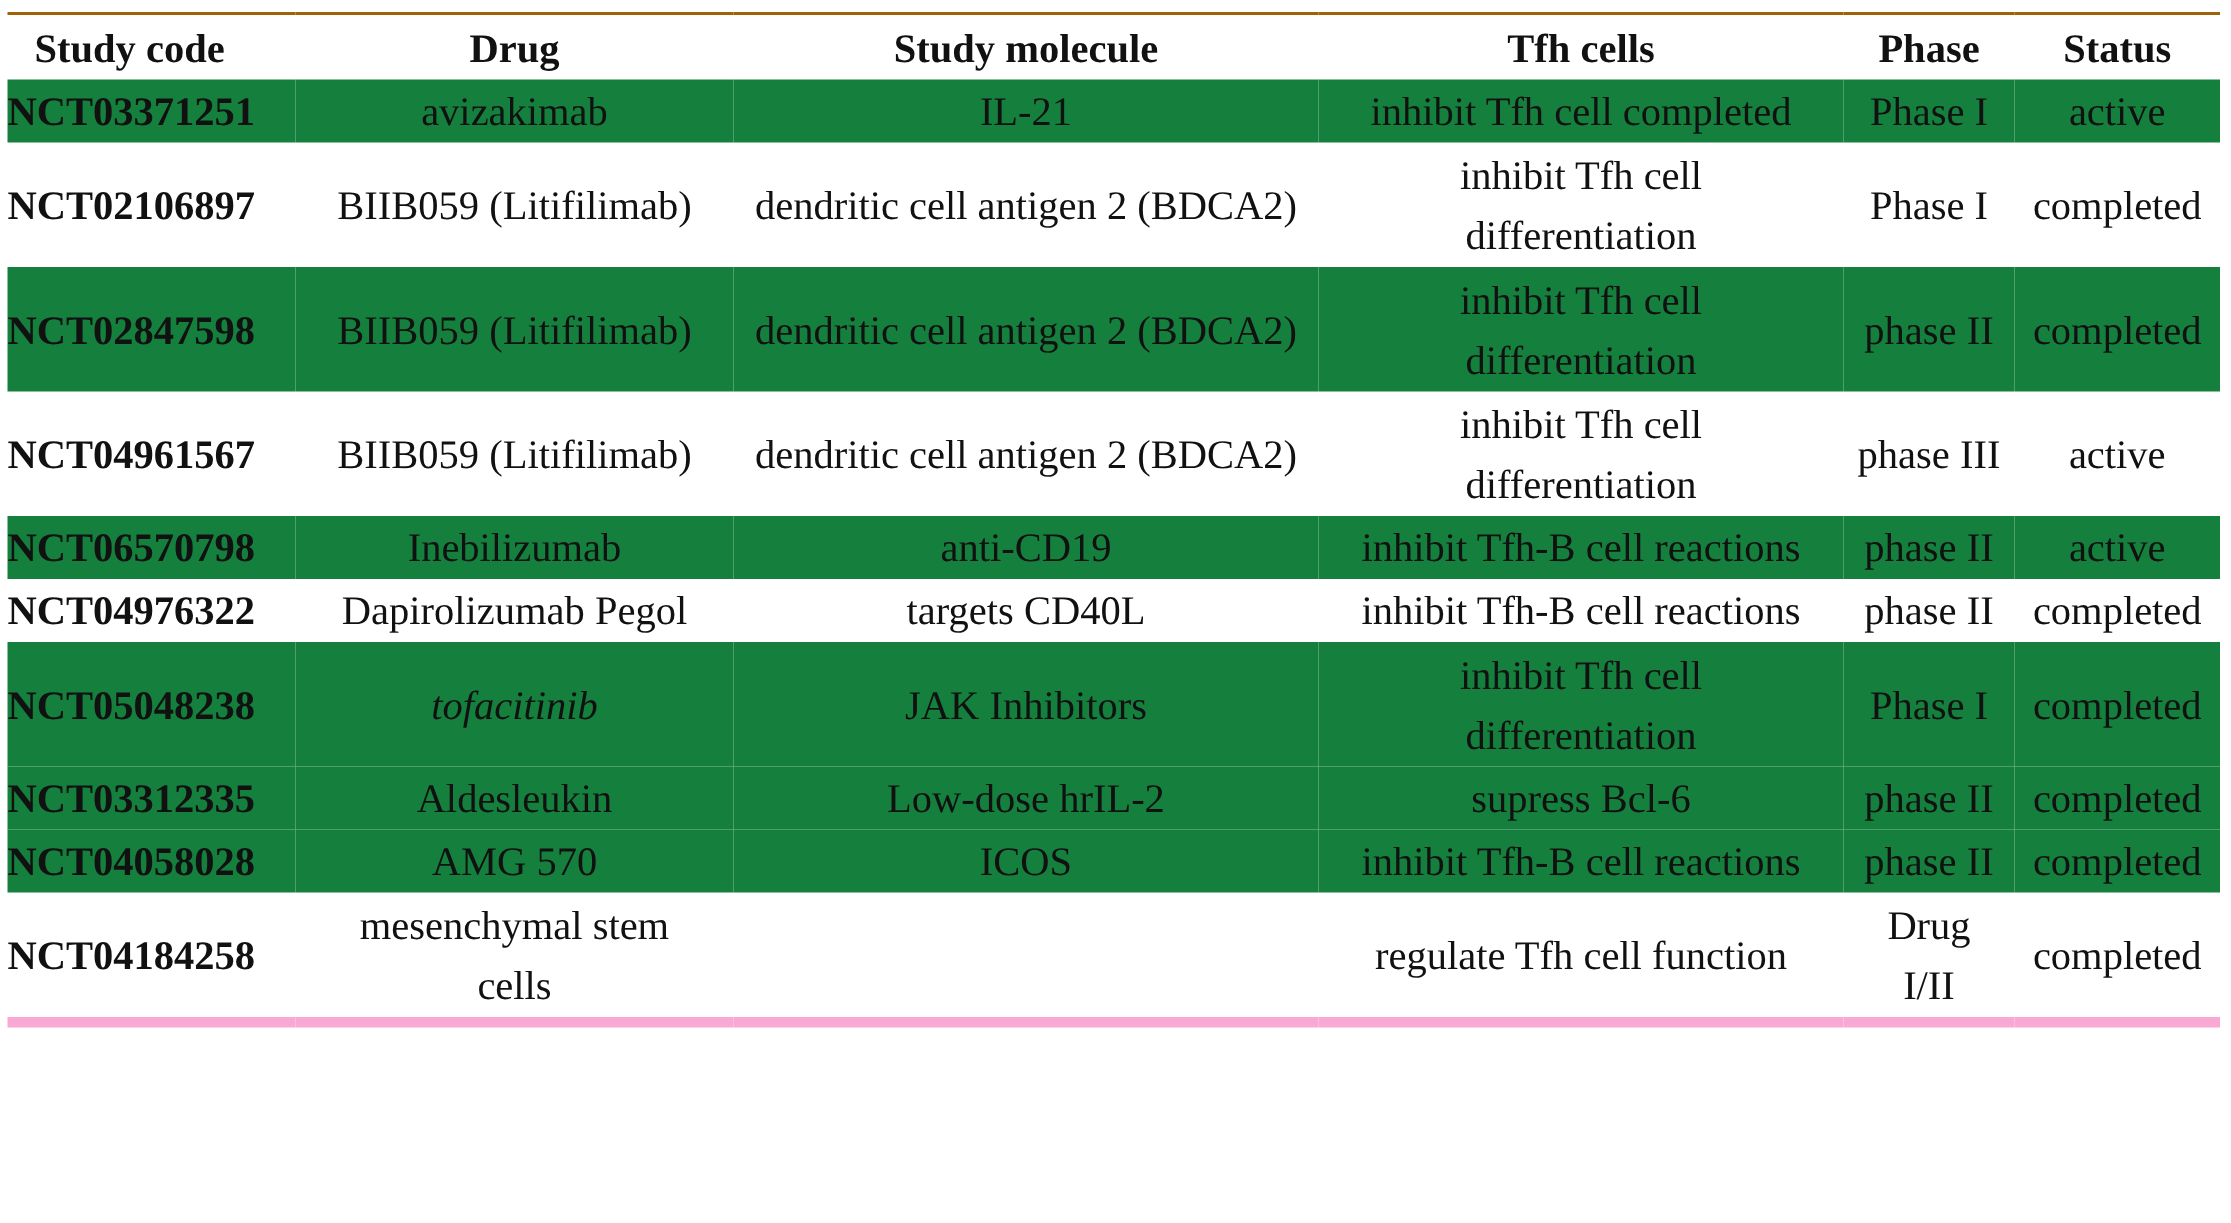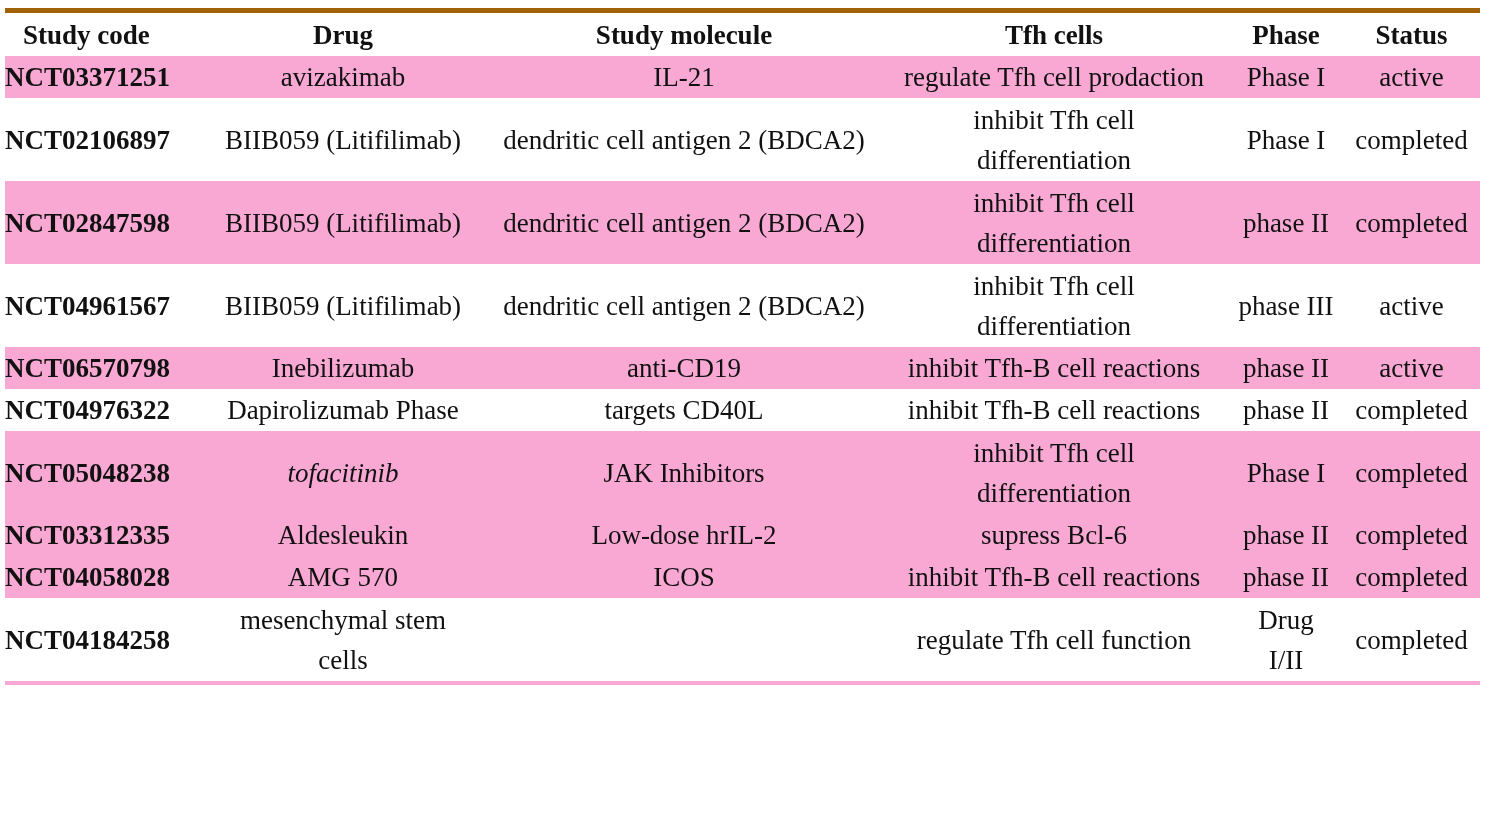--- a/index.html
+++ b/index.html
@@ -9,25 +9,25 @@
       color: #111111;
     }
     .table-wrap {
       position: absolute; left: 5px; top: 8px; width: 1475px;
     }
     table {
       border-collapse: collapse; width: 1475px; table-layout: fixed;
       font-family: "Liberation Serif", "DejaVu Serif", serif;
       font-size: 27px; line-height: 40px;
     }
-    thead tr { border-top: 5px solid #a16207; }
-    tbody tr:last-child { border-bottom: 4px solid #f9a8d4; }
+    thead tr { border-top: 2px solid #a16207; }
+    tbody tr:last-child { border-bottom: 7px solid #f9a8d4; }
     th { font-weight: bold; text-align: center; padding: 0; height: 43px; vertical-align: middle; }
     td { text-align: center; padding: 0; vertical-align: middle; }
-    tbody tr.shaded td { background: #f9a8d4; }
+    tbody tr.shaded td { background: #15803d; }
     tbody tr.one-line td { height: 42px; }
     tbody tr.two-line td { height: 83px; }
     td.code { font-weight: bold; text-align: left; white-space: nowrap; }
     td.italic { font-style: italic; }
     th.col-code { text-align: left; padding-left: 18px; }
     col.c1 { width: 192px; }
     col.c2 { width: 292px; }
     col.c3 { width: 390px; }
     col.c4 { width: 350px; }
     col.c5 { width: 114px; }
@@ -55,21 +55,21 @@
         <th>Tfh cells</th>
         <th>Phase</th>
         <th>Status</th>
       </tr>
     </thead>
     <tbody>
       <tr class="shaded one-line">
         <td class="code">NCT03371251</td>
         <td>avizakimab</td>
         <td>IL-21</td>
-        <td class="nowrap">regulate Tfh cell prodaction</td>
+        <td class="nowrap">inhibit Tfh cell completed</td>
         <td class="nowrap">Phase I</td>
         <td>active</td>
       </tr>
       <tr class="two-line">
         <td class="code">NCT02106897</td>
         <td class="nowrap">BIIB059 (Litifilimab)</td>
         <td>dendritic cell antigen 2 (BDCA2)</td>
         <td style="padding:0 70px;">inhibit Tfh cell differentiation</td>
         <td class="nowrap">Phase I</td>
         <td>completed</td>
@@ -93,21 +93,21 @@
       <tr class="shaded one-line">
         <td class="code">NCT06570798</td>
         <td>Inebilizumab</td>
         <td>anti-CD19</td>
         <td class="nowrap">inhibit Tfh-B cell reactions</td>
         <td class="nowrap">phase II</td>
         <td>active</td>
       </tr>
       <tr class="one-line">
         <td class="code">NCT04976322</td>
-        <td class="nowrap">Dapirolizumab Phase</td>
+        <td class="nowrap">Dapirolizumab Pegol</td>
         <td>targets CD40L</td>
         <td class="nowrap">inhibit Tfh-B cell reactions</td>
         <td class="nowrap">phase II</td>
         <td>completed</td>
       </tr>
       <tr class="shaded two-line">
         <td class="code">NCT05048238</td>
         <td class="italic">tofacitinib</td>
         <td>JAK Inhibitors</td>
         <td style="padding:0 70px;">inhibit Tfh cell differentiation</td>

